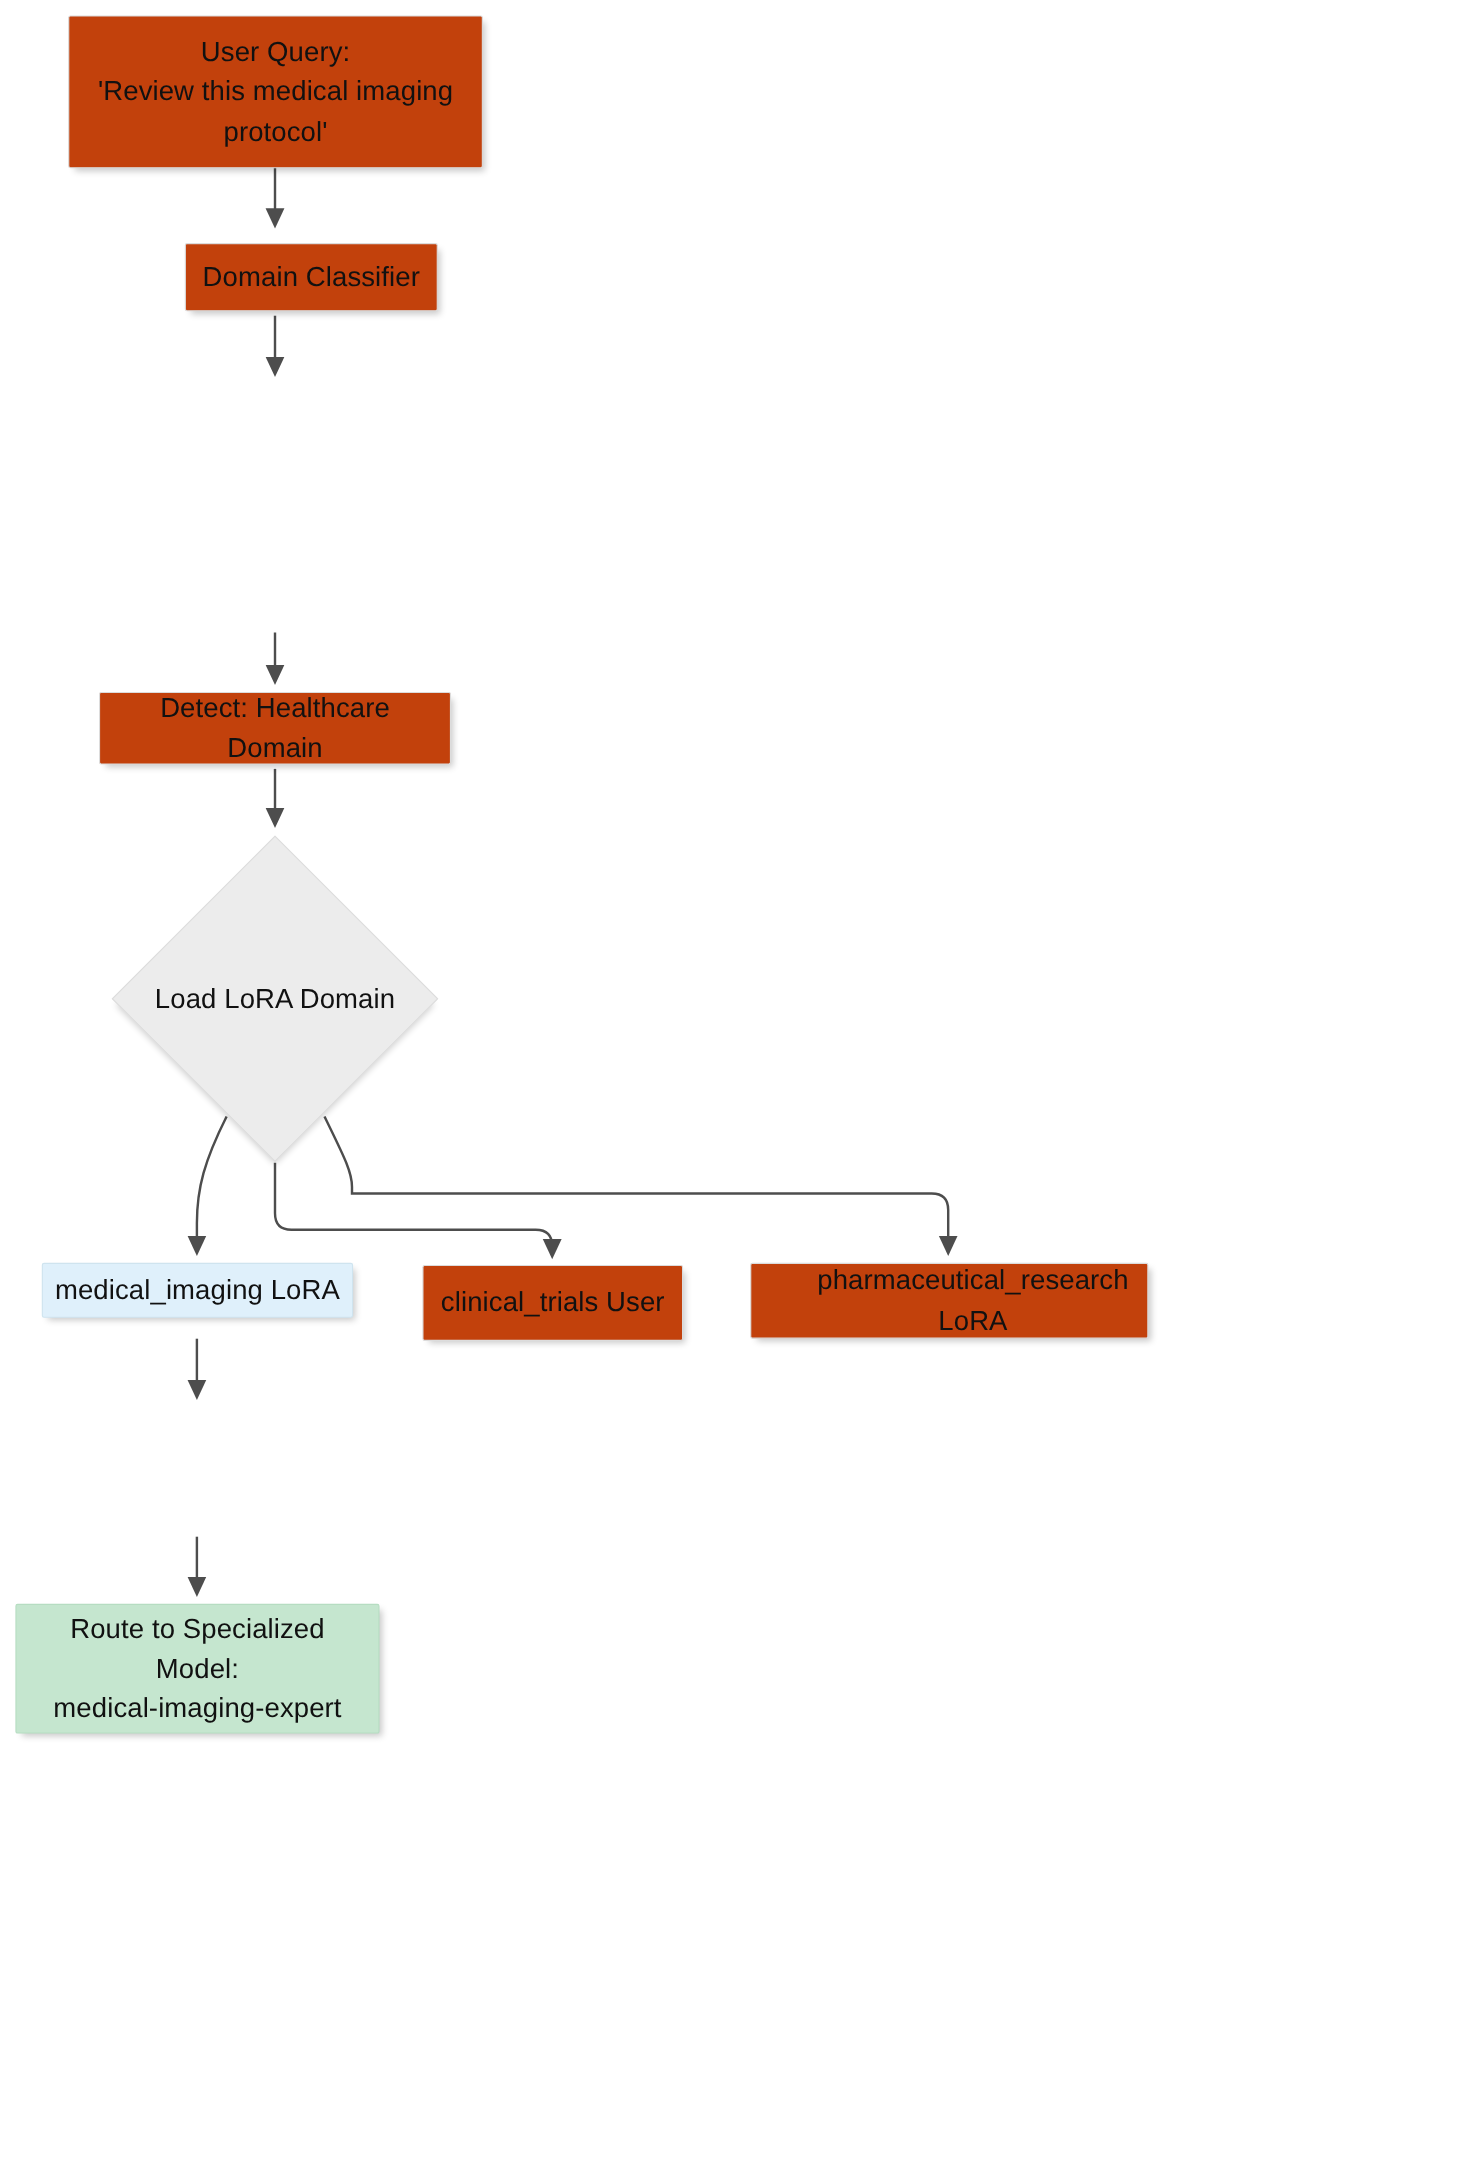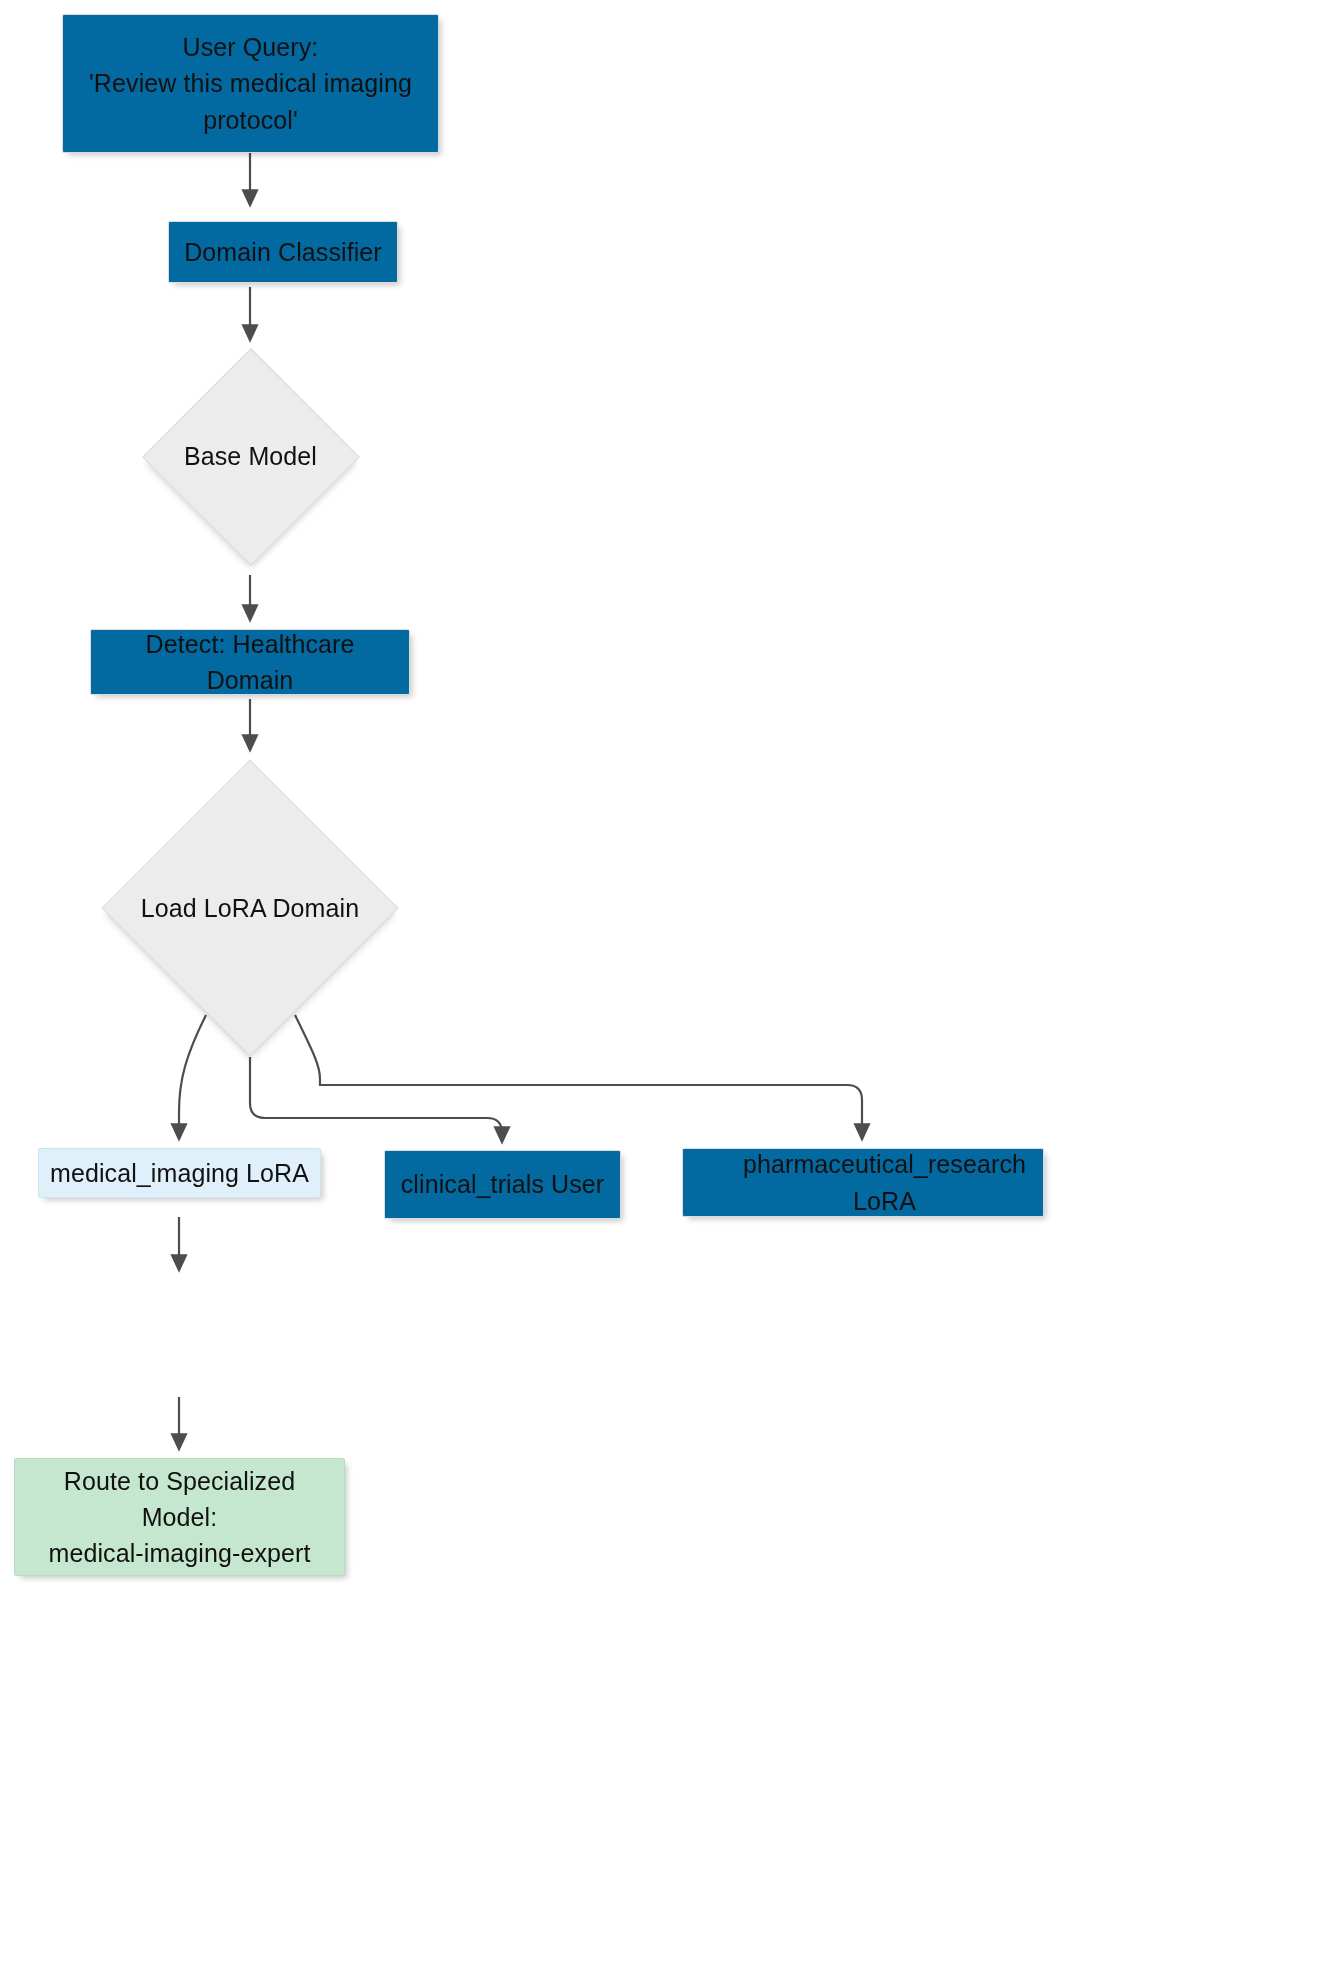--- a/index.html
+++ b/index.html
@@ -34,21 +34,21 @@
     justify-content: center;
     text-align: center;
     color: #111111;
     font-size: 25px;
     line-height: 1.45;
     letter-spacing: 0.1px;
   }
   .node-rect {
     border: 1px solid #dcdcdc;
     border-radius: 2px;
-    background: #0369a1;
+    background: #c2410c;
     box-shadow: 4px 4px 6px -2px rgba(0,0,0,0.22);
   }
   .node-rect.accent-blue {
     background: #dff0fb;
     border-color: #cfe4ef;
   }
   .node-rect.accent-green {
     background: #c5e6cf;
     border-color: #b6ddc2;
   }
@@ -110,24 +110,20 @@
   <div class="node node-rect" style="left:62px; top:14px; width:377px; height:139px;">
     <span class="node-label">User Query:
 'Review this medical imaging
 protocol'</span>
   </div>
 
   <div class="node node-rect" style="left:136px; top:221px; width:230px; height:62px;margin-left:32px;">
     <span class="node-label">Domain Classifier</span>
   </div>
 
-  <div class="node node-diamond" style="left:143px; top:349px; width:215px; height:215px;">
-    <div class="diamond-shape" style="width:152px; height:152px;"></div>
-    <span class="node-label">Base Model</span>
-  </div>
 
   <div class="node node-rect" style="left:90px; top:629px; width:320px; height:66px;">
     <span class="node-label">Detect: Healthcare Domain</span>
   </div>
 
   <div class="node node-diamond" style="left:103px; top:761px; width:294px; height:294px;">
     <div class="diamond-shape" style="width:208px; height:208px;"></div>
     <span class="node-label">Load LoRA Domain</span>
   </div>
 

